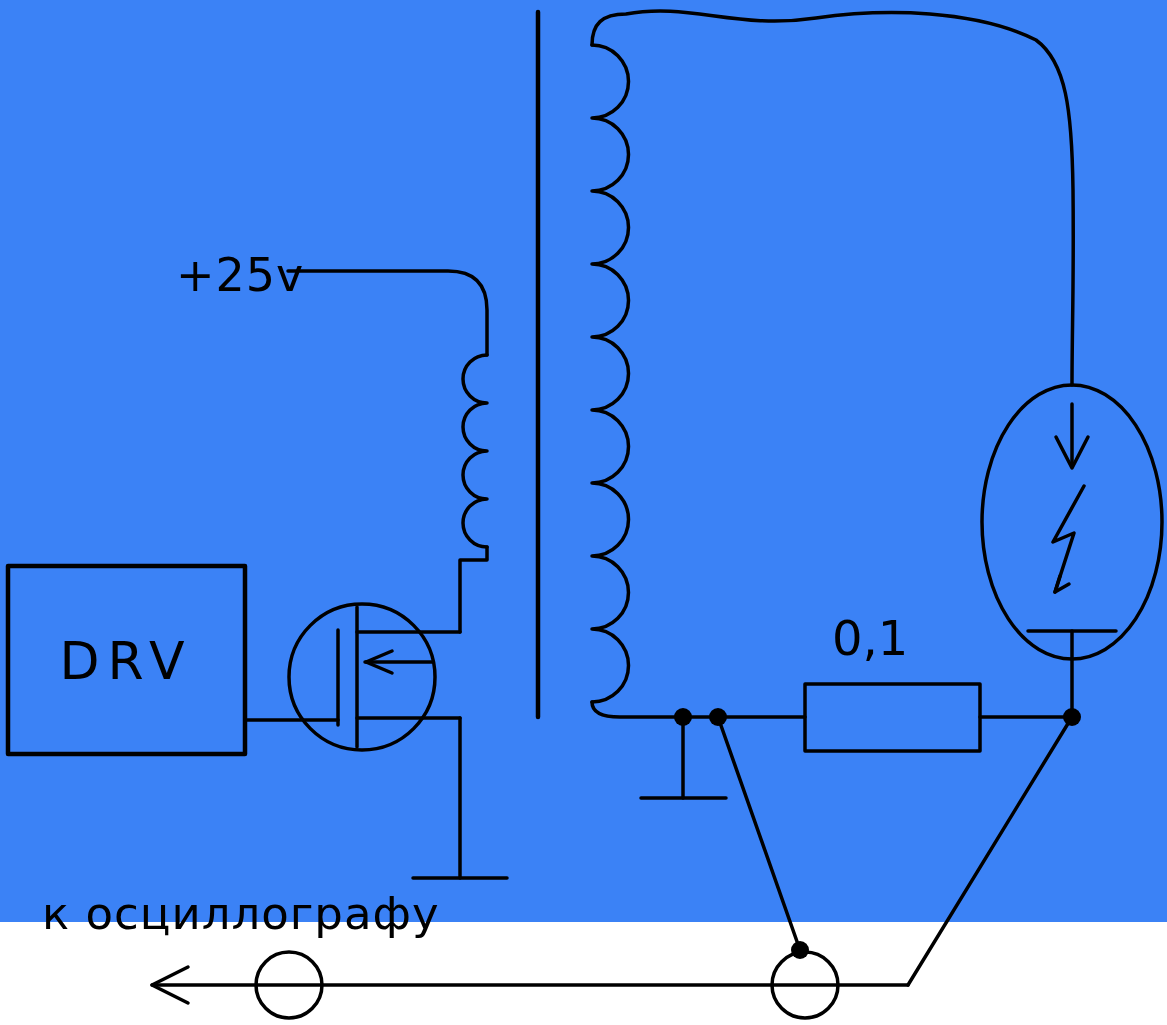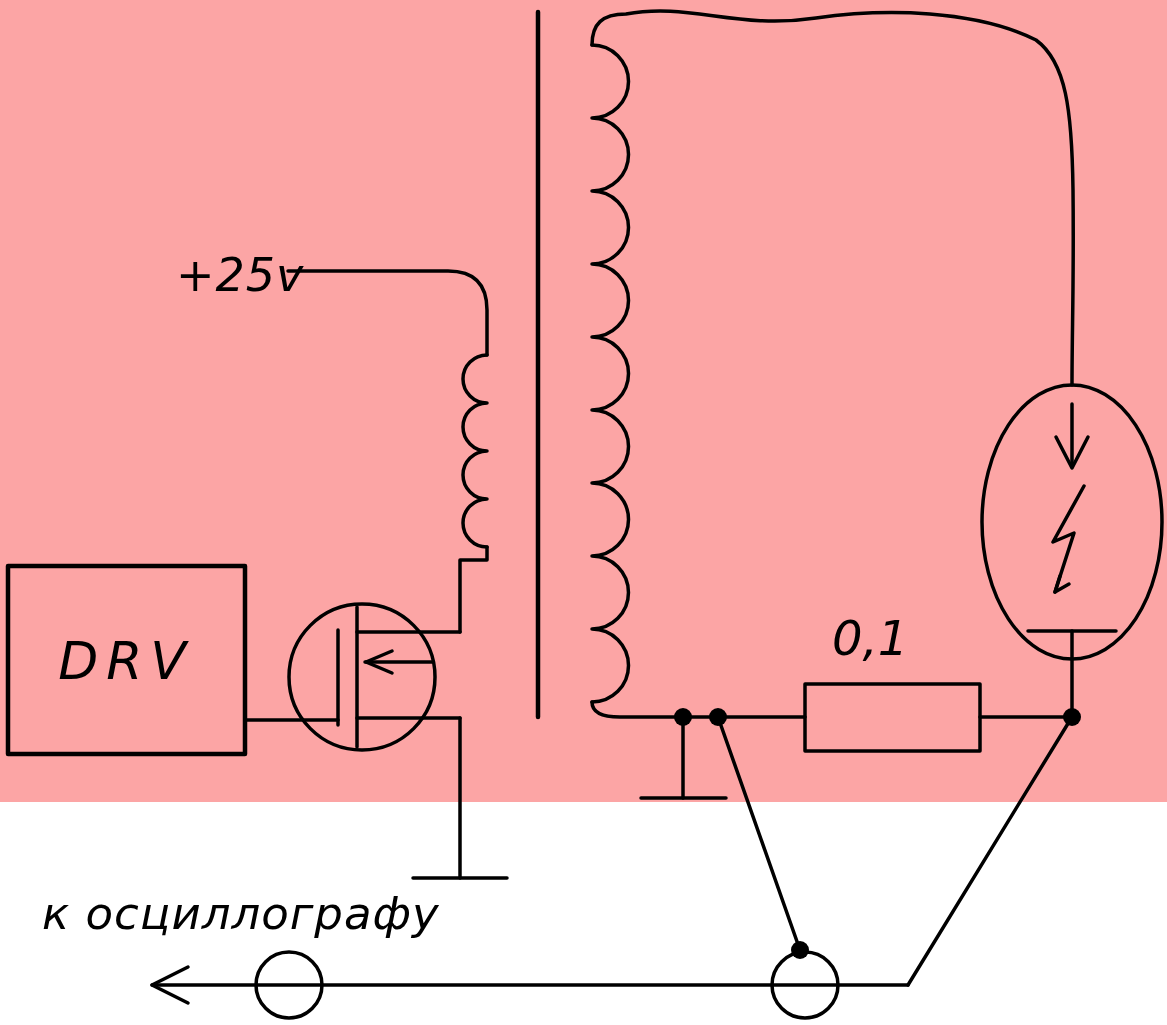--- a/index.html
+++ b/index.html
@@ -7,23 +7,22 @@
     padding:0;
     background:#ffffff;
     width:1167px;
     height:1025px;
     overflow:hidden;
     font-family:"DejaVu Sans", "Liberation Sans", sans-serif;
   }
   .canvas-wrap{
     position:relative;
     width:1167px;
-    height:802px;
-    background:#fca5a5;
-    font-style:italic;
+    height:922px;
+    background:#3b82f6;
   }
   svg{ display:block; }
   .wire{
     stroke:currentColor;
     fill:none;
     stroke-width:3.5;
     stroke-linecap:round;
     stroke-linejoin:round;
   }
   .thick{ stroke-width:4.5; }

